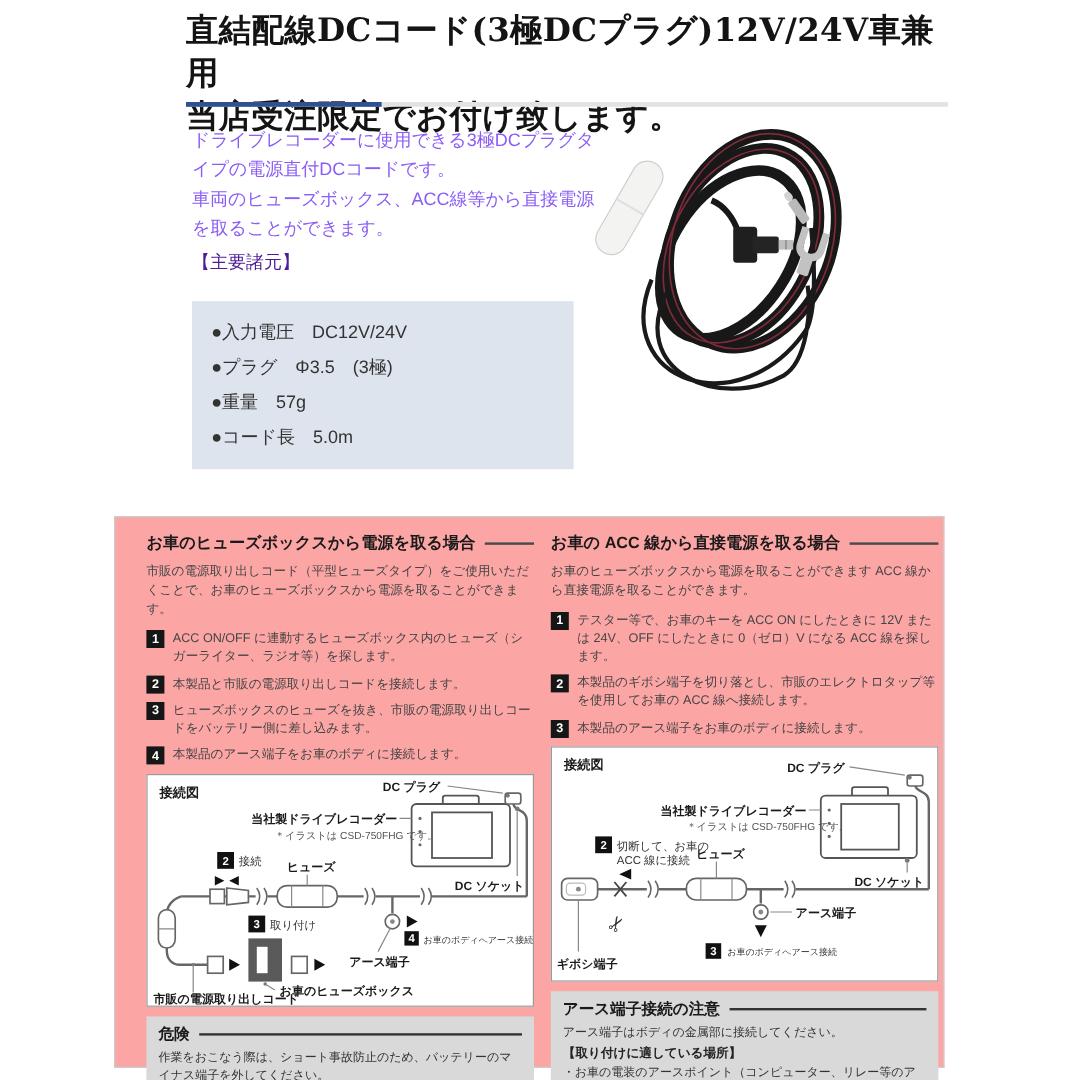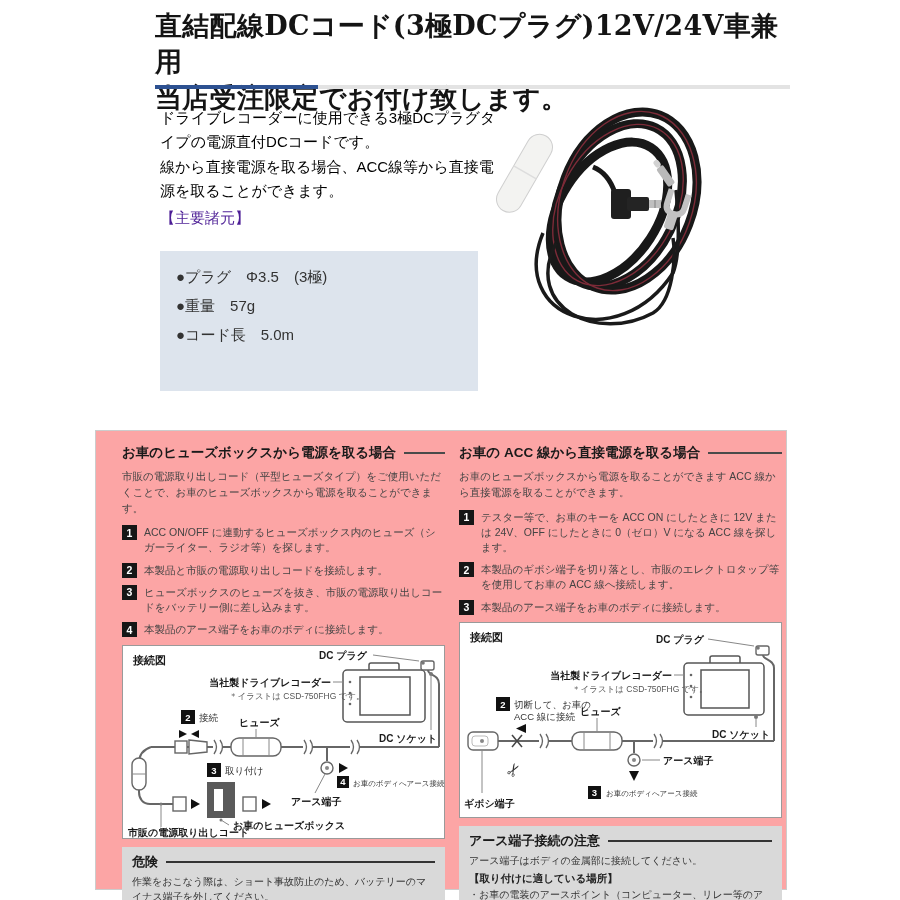--- a/index.html
+++ b/index.html
@@ -7,21 +7,21 @@
         font-family:"Liberation Sans","DejaVu Sans",sans-serif;color:#333;}
 
   
   .title{position:absolute;left:155px;top:8px;width:648px;
          font-family:"DejaVu Serif","Liberation Serif",serif;
          font-size:27px;line-height:1.33;font-weight:600;color:#141414;letter-spacing:.3px;}
   .title-underline{position:absolute;left:155px;top:85px;width:635px;height:4px;background:#e3e3e3;}
   .title-underline .accent{width:163px;height:100%;background:#2d5191;}
 
   
-  .desc{position:absolute;left:160px;top:106px;width:336px;font-size:15px;line-height:1.62;color:#000000;}
+  .desc{position:absolute;left:160px;top:106px;width:336px;font-size:15px;line-height:1.62;color:#8b5cf6;}
   .desc p{margin:0;}
   .spec-heading{position:absolute;left:160px;top:209px;font-size:15px;color:#4c1d95;text-align:right;}
   .spec-box{position:absolute;left:160px;top:251px;width:318px;height:140px;background:#dde4ed;
             box-sizing:border-box;padding:17px 16px;}
   .spec-box .spec-line{font-size:15px;color:#333;margin-bottom:10px;white-space:nowrap;}
 
   .photo{position:absolute;left:468px;top:93px;width:300px;height:255px;}
 
   
   .panel{position:absolute;left:95px;top:430px;width:692px;height:460px;background:#fca5a5;
@@ -71,26 +71,27 @@
   <div class="title">
     <div>直結配線DCコード(3極DCプラグ)12V/24V車兼用</div>
     <div>当店受注限定でお付け致します。</div>
   </div>
   <div class="title-underline">
     <div class="accent"></div>
   </div>
 
   <div class="desc">
     <p>ドライブレコーダーに使用できる3極DCプラグタイプの電源直付DCコードです。</p>
-    <p>線から直接電源を取る場合、ACC線等から直接電源を取ることができます。</p>
+    <p>車両のヒューズボックス、ACC線等から直接電源を取ることができます。</p>
   </div>
 
   <div class="spec-heading">【主要諸元】</div>
 
   <div class="spec-box">
+    <div class="spec-line">●入力電圧　DC12V/24V</div>
     <div class="spec-line">●プラグ　Φ3.5　(3極)</div>
     <div class="spec-line">●重量　57g</div>
     <div class="spec-line">●コード長　5.0m</div>
   </div>
 
   <svg class="photo" viewBox="0 0 300 255">
     <g fill="none" stroke="#181818" stroke-width="9">
       <ellipse cx="150" cy="112" rx="58" ry="86" transform="rotate(26 150 112)"></ellipse>
       <ellipse cx="141" cy="119" rx="49" ry="77" transform="rotate(33 141 119)"></ellipse>
       <ellipse cx="159" cy="108" rx="66" ry="92" transform="rotate(21 159 108)"></ellipse>

